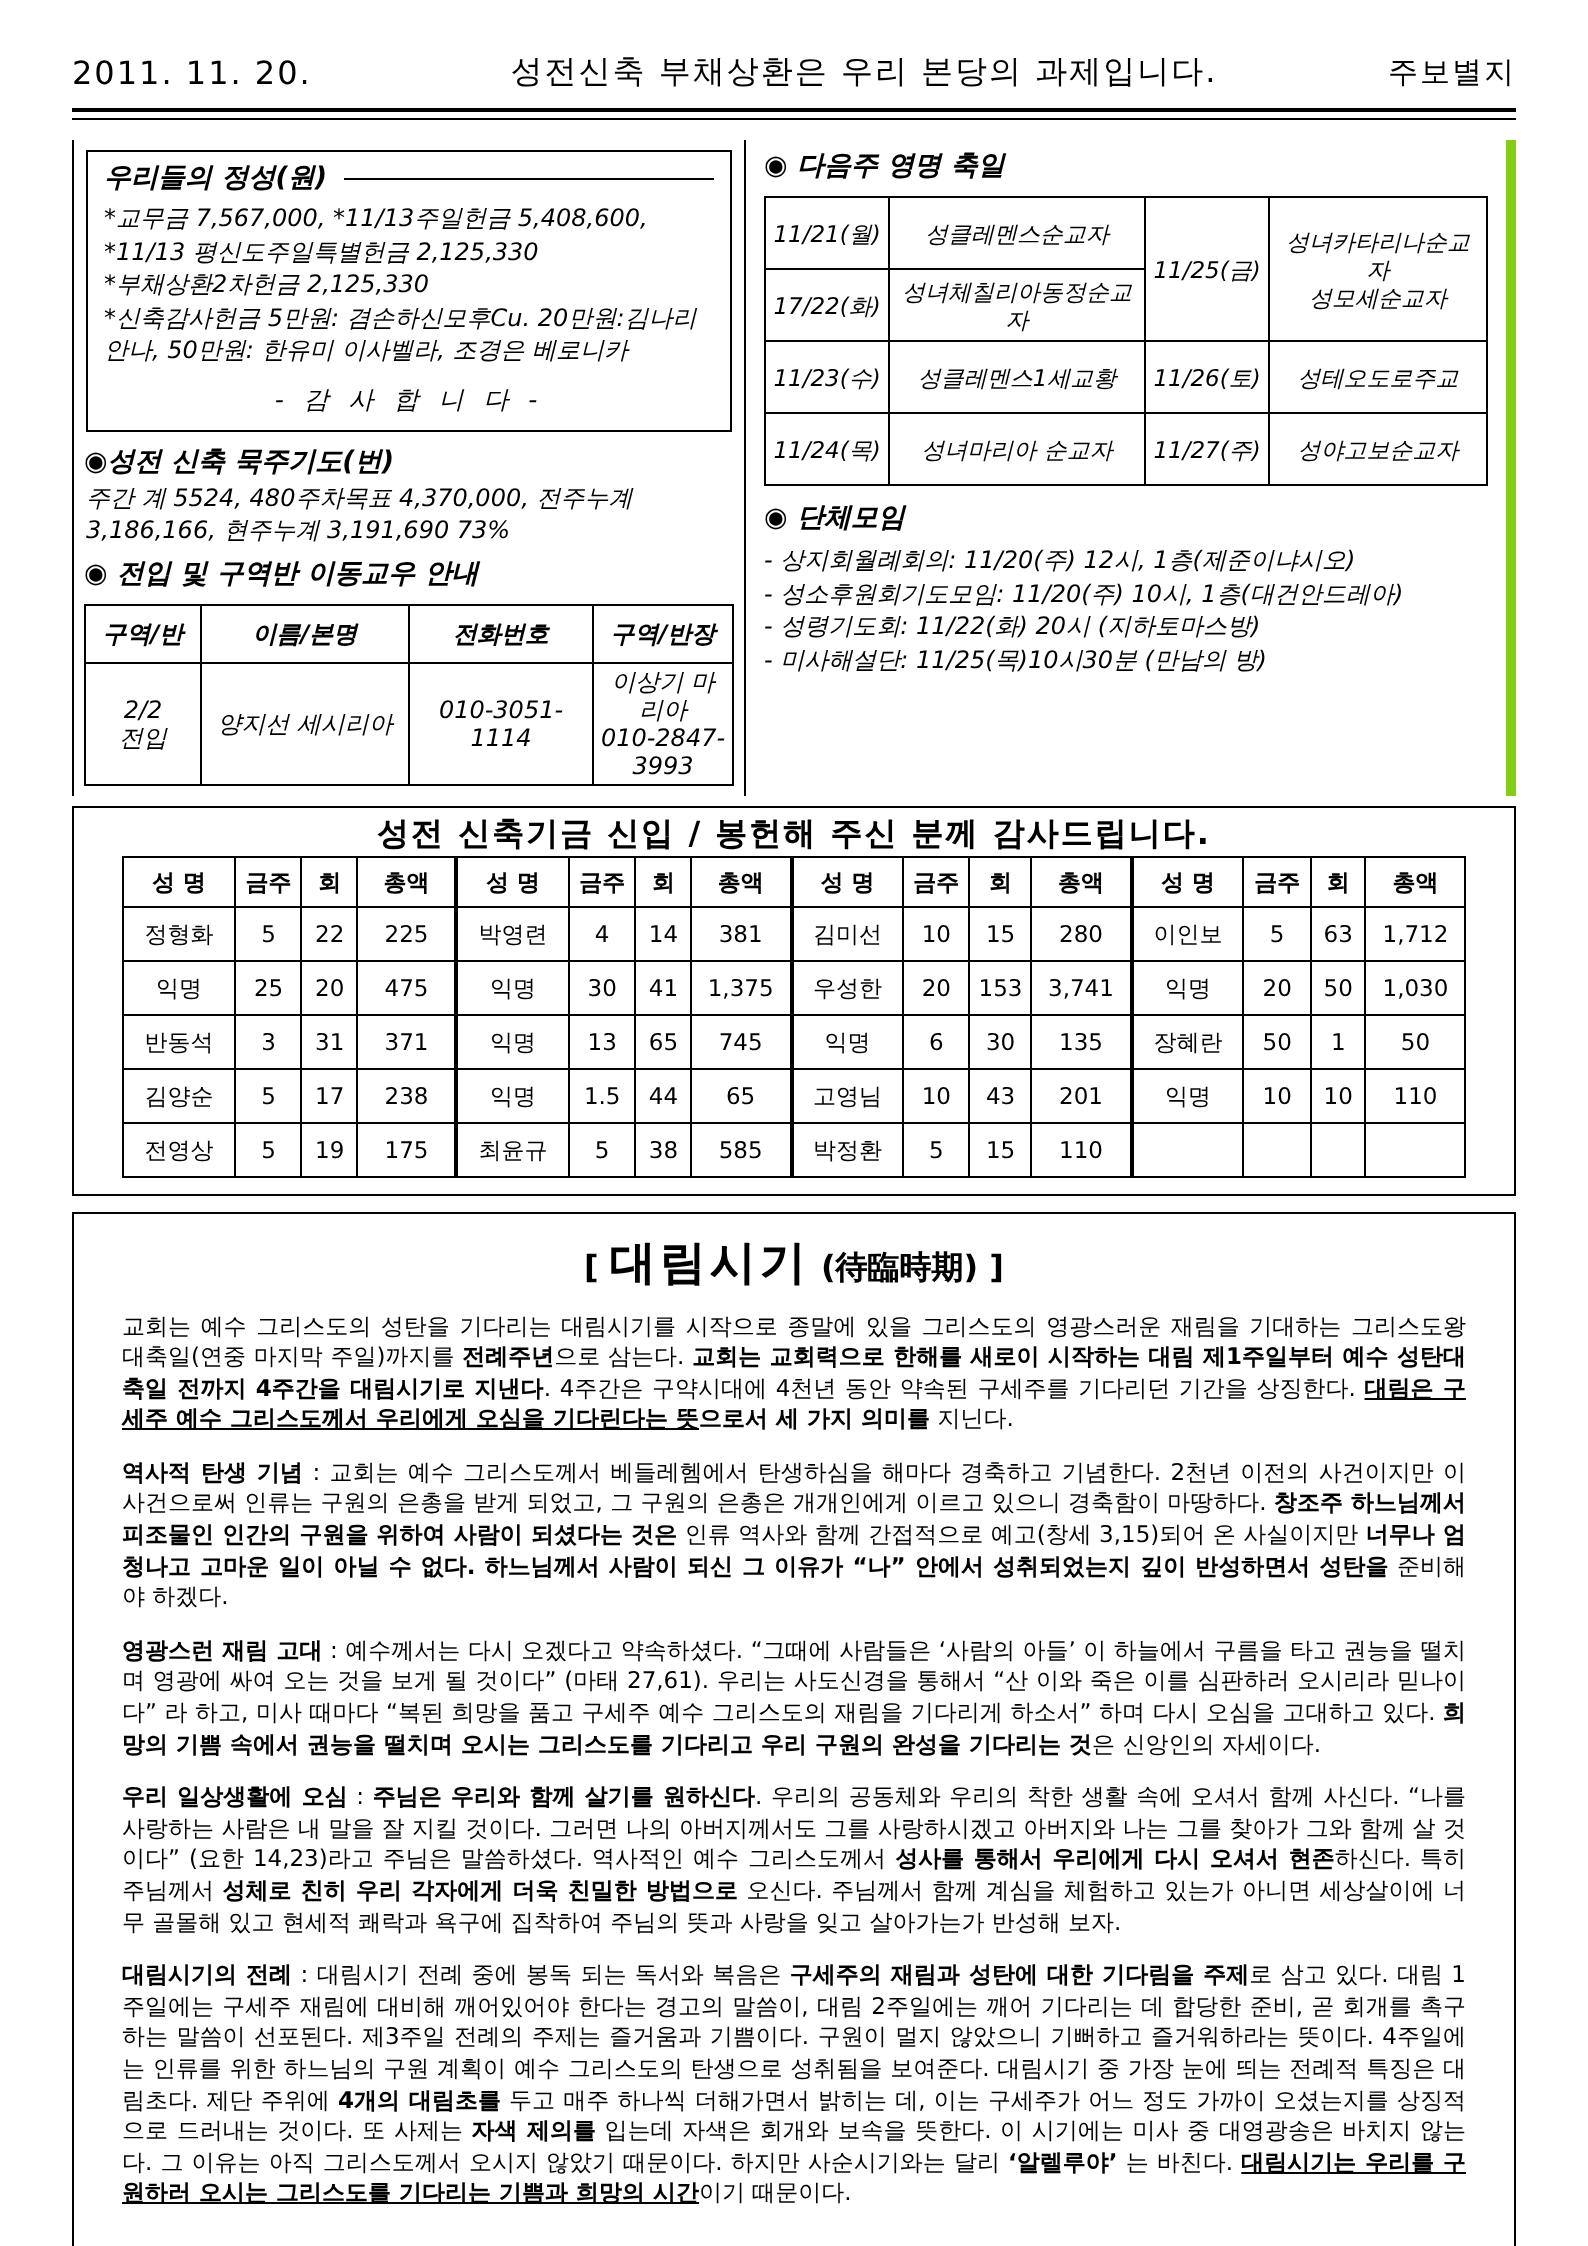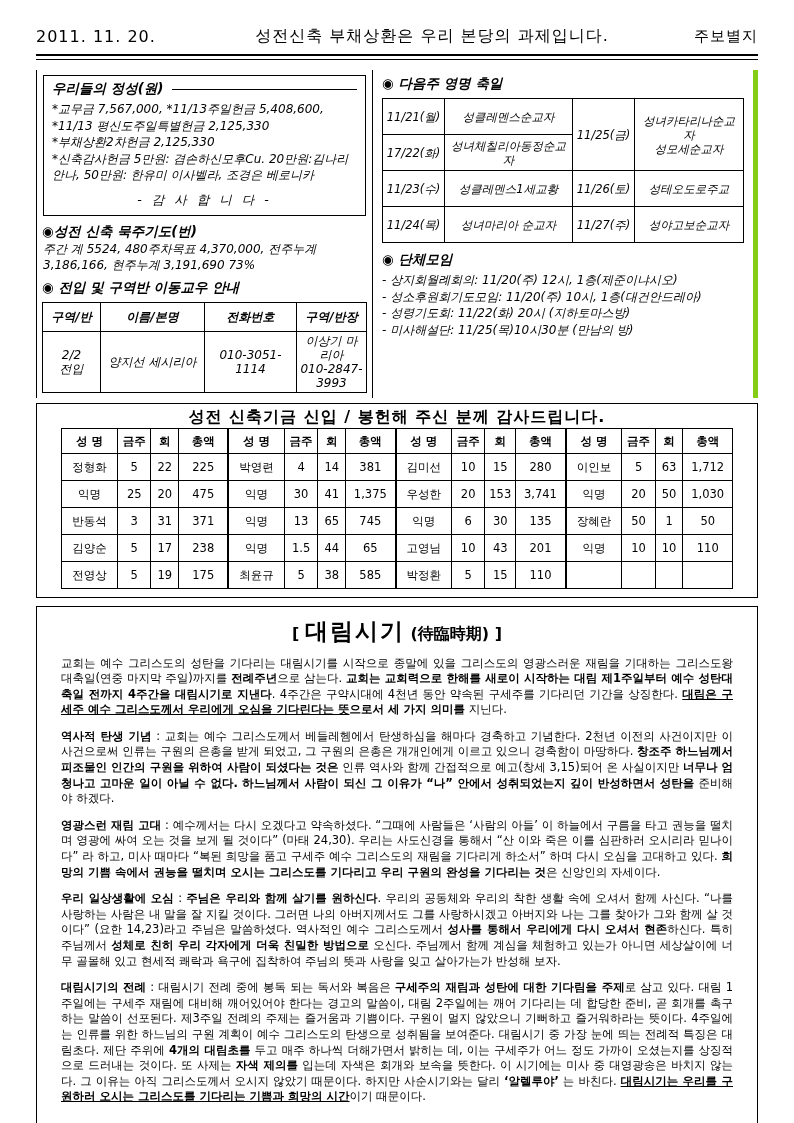--- a/index.html
+++ b/index.html
@@ -346,18 +346,18 @@
             </tbody>
           </table>
       </div>
     </div>
   </div>
 
   <div class="advent">
     <div class="advent-title"><span class="b">[ </span><span class="b t-big">대림시기</span><span class="b"> (待臨時期) ]</span></div>
     <p><span>교회는 예수 그리스도의 성탄을 기다리는 대림시기를 시작으로 종말에 있을 그리스도의 영광스러운 재림을 기대하는 그리스도왕 대축일(연중 마지막 주일)까지를 </span><span class="b">전례주년</span><span>으로 삼는다. </span><span class="b">교회는 교회력으로 한해를 새로이 시작하는 대림 제1주일부터 예수 성탄대축일 전까지 4주간을 대림시기로 지낸다</span><span>. 4주간은 구약시대에 4천년 동안 약속된 구세주를 기다리던 기간을 상징한다. </span><span class="b u">대림은 구세주 예수 그리스도께서 우리에게 오심을 기다린다는 뜻</span><span class="b">으로서 세 가지 의미를</span><span> 지닌다.</span></p>
     <p><span class="b">역사적 탄생 기념</span><span> : 교회는 예수 그리스도께서 베들레헴에서 탄생하심을 해마다 경축하고 기념한다. 2천년 이전의 사건이지만 이 사건으로써 인류는 구원의 은총을 받게 되었고, 그 구원의 은총은 개개인에게 이르고 있으니 경축함이 마땅하다. </span><span class="b">창조주 하느님께서 피조물인 인간의 구원을 위하여 사람이 되셨다는 것은</span><span> 인류 역사와 함께 간접적으로 예고(창세 3,15)되어 온 사실이지만 </span><span class="b">너무나 엄청나고 고마운 일이 아닐 수 없다. 하느님께서 사람이 되신 그 이유가 “나” 안에서 성취되었는지 깊이 반성하면서 성탄을</span><span> 준비해야 하겠다.</span></p>
-    <p><span class="b">영광스런 재림 고대</span><span> : 예수께서는 다시 오겠다고 약속하셨다. “그때에 사람들은 ‘사람의 아들’ 이 하늘에서 구름을 타고 권능을 떨치며 영광에 싸여 오는 것을 보게 될 것이다” (마태 24,30). 우리는 사도신경을 통해서 “산 이와 죽은 이를 심판하러 오시리라 믿나이다” 라 하고, 미사 때마다 “복된 희망을 품고 구세주 예수 그리스도의 재림을 기다리게 하소서” 하며 다시 오심을 고대하고 있다. </span><span class="b">희망의 기쁨 속에서 권능을 떨치며 오시는 그리스도를 기다리고 우리 구원의 완성을 기다리는 것</span><span>은 신앙인의 자세이다.</span></p>
+    <p><span class="b">영광스런 재림 고대</span><span> : 예수께서는 다시 오겠다고 약속하셨다. “그때에 사람들은 ‘사람의 아들’ 이 하늘에서 구름을 타고 권능을 떨치며 영광에 싸여 오는 것을 보게 될 것이다” (마태 27,61). 우리는 사도신경을 통해서 “산 이와 죽은 이를 심판하러 오시리라 믿나이다” 라 하고, 미사 때마다 “복된 희망을 품고 구세주 예수 그리스도의 재림을 기다리게 하소서” 하며 다시 오심을 고대하고 있다. </span><span class="b">희망의 기쁨 속에서 권능을 떨치며 오시는 그리스도를 기다리고 우리 구원의 완성을 기다리는 것</span><span>은 신앙인의 자세이다.</span></p>
     <p><span class="b">우리 일상생활에 오심</span><span> : </span><span class="b">주님은 우리와 함께 살기를 원하신다</span><span>. 우리의 공동체와 우리의 착한 생활 속에 오셔서 함께 사신다. “나를 사랑하는 사람은 내 말을 잘 지킬 것이다. 그러면 나의 아버지께서도 그를 사랑하시겠고 아버지와 나는 그를 찾아가 그와 함께 살 것이다” (요한 14,23)라고 주님은 말씀하셨다. 역사적인 예수 그리스도께서 </span><span class="b">성사를 통해서 우리에게 다시 오셔서 현존</span><span>하신다. 특히 주님께서 </span><span class="b">성체로 친히 우리 각자에게 더욱 친밀한 방법으로</span><span> 오신다. 주님께서 함께 계심을 체험하고 있는가 아니면 세상살이에 너무 골몰해 있고 현세적 쾌락과 욕구에 집착하여 주님의 뜻과 사랑을 잊고 살아가는가 반성해 보자.</span></p>
     <p><span class="b">대림시기의 전례</span><span> : 대림시기 전례 중에 봉독 되는 독서와 복음은 </span><span class="b">구세주의 재림과 성탄에 대한 기다림을 주제</span><span>로 삼고 있다. 대림 1주일에는 구세주 재림에 대비해 깨어있어야 한다는 경고의 말씀이, 대림 2주일에는 깨어 기다리는 데 합당한 준비, 곧 회개를 촉구하는 말씀이 선포된다. 제3주일 전례의 주제는 즐거움과 기쁨이다. 구원이 멀지 않았으니 기뻐하고 즐거워하라는 뜻이다. 4주일에는 인류를 위한 하느님의 구원 계획이 예수 그리스도의 탄생으로 성취됨을 보여준다. 대림시기 중 가장 눈에 띄는 전례적 특징은 대림초다. 제단 주위에 </span><span class="b">4개의 대림초를</span><span> 두고 매주 하나씩 더해가면서 밝히는 데, 이는 구세주가 어느 정도 가까이 오셨는지를 상징적으로 드러내는 것이다. 또 사제는 </span><span class="b">자색 제의를</span><span> 입는데 자색은 회개와 보속을 뜻한다. 이 시기에는 미사 중 대영광송은 바치지 않는다. 그 이유는 아직 그리스도께서 오시지 않았기 때문이다. 하지만 사순시기와는 달리 </span><span class="b">‘알렐루야’</span><span> 는 바친다. </span><span class="b u">대림시기는 우리를 구원하러 오시는 그리스도를 기다리는 기쁨과 희망의 시간</span><span>이기 때문이다.</span></p>
   </div>
 
 </div>
 
 </body></html>

